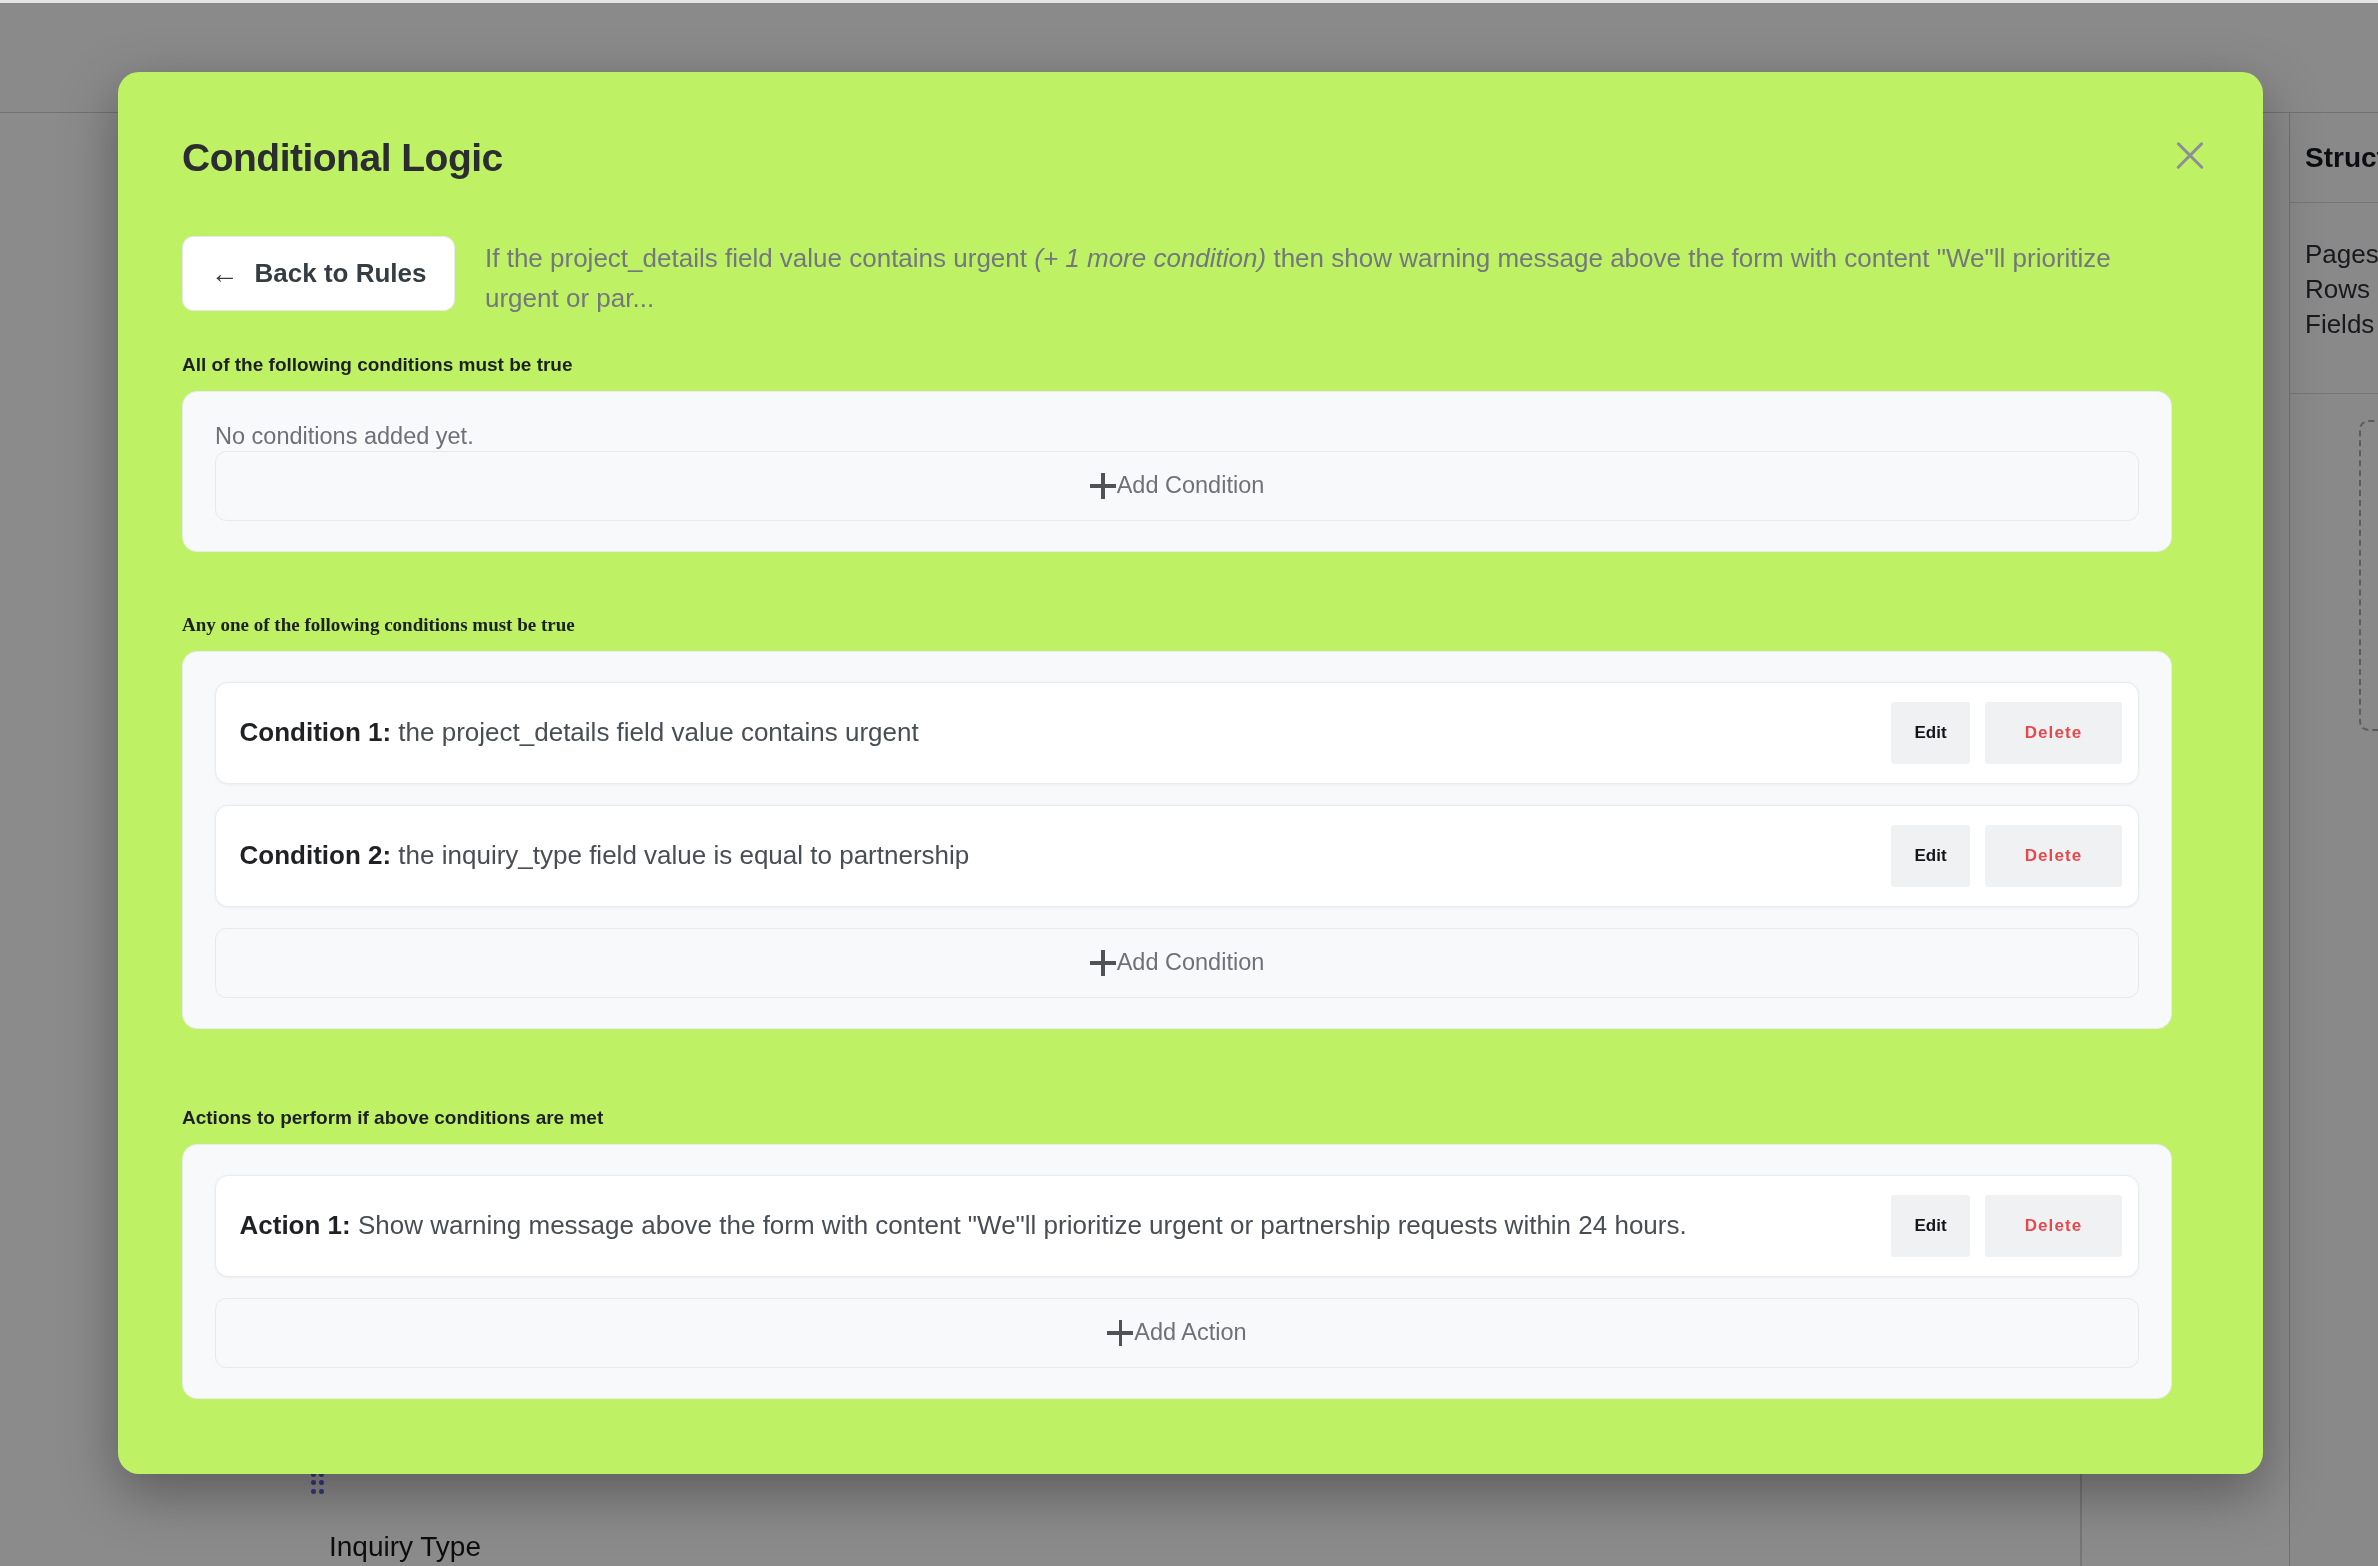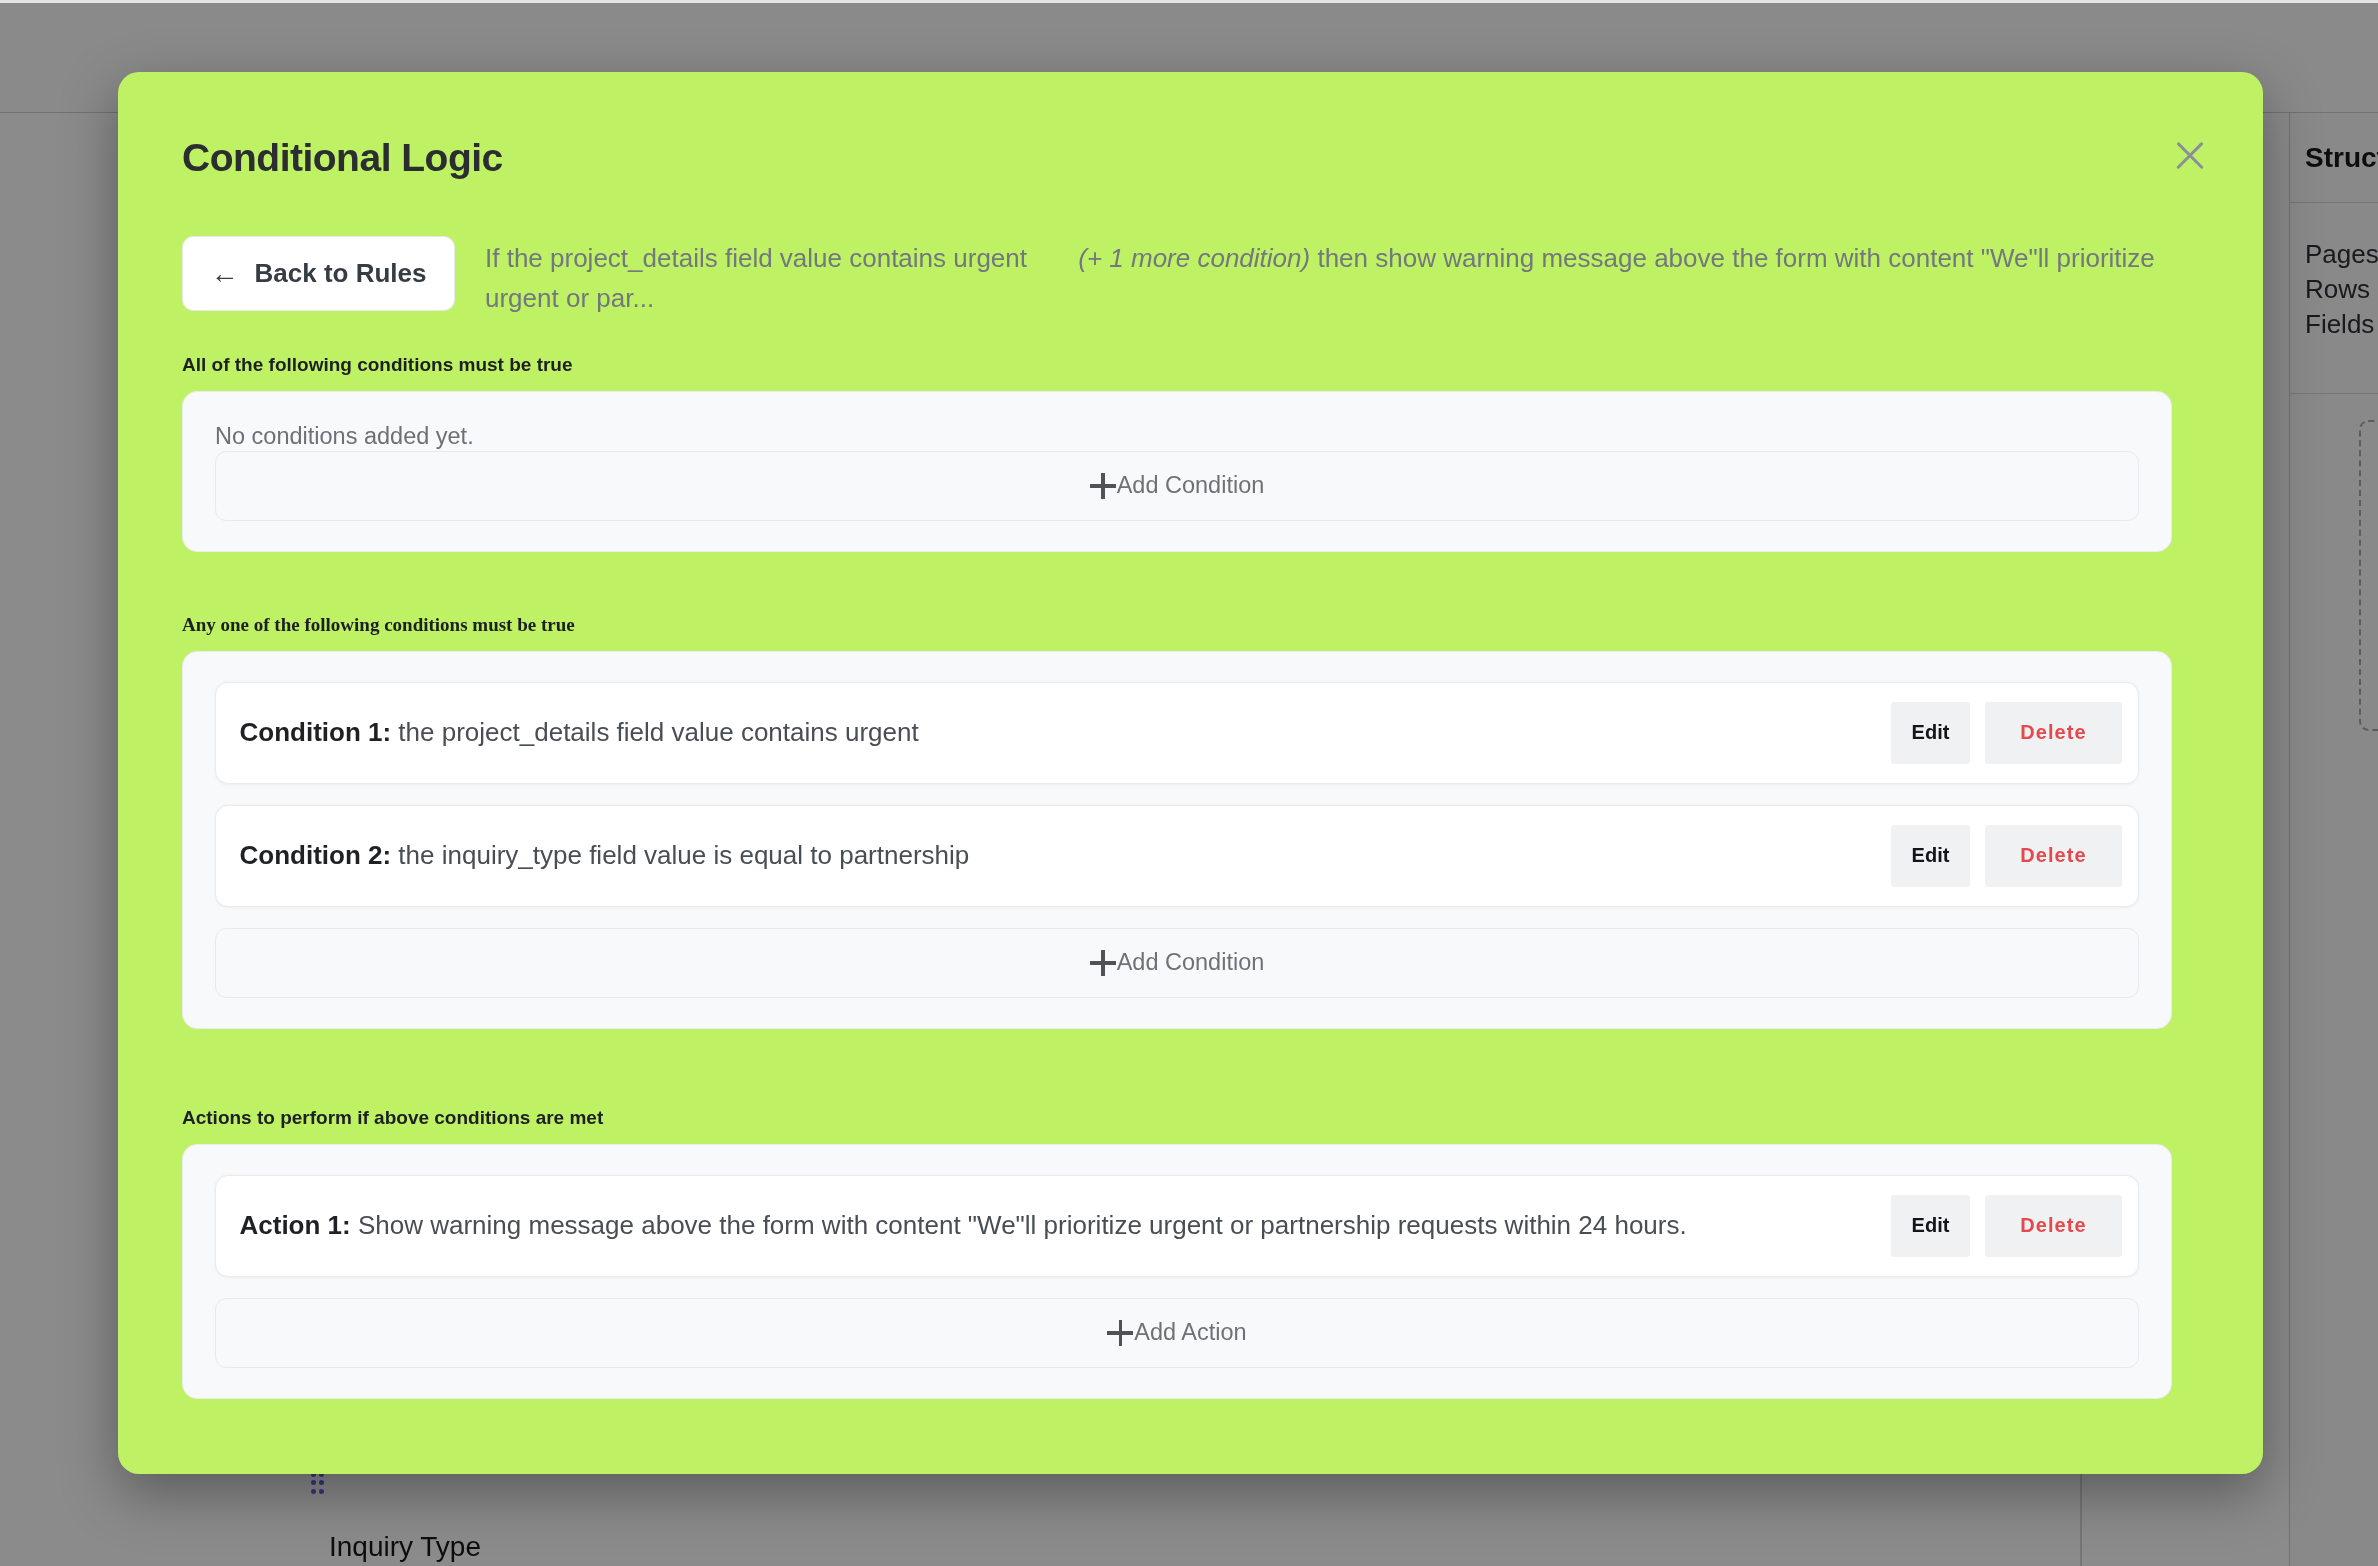--- a/index.html
+++ b/index.html
@@ -42,21 +42,21 @@
     width:36px; height:3.3px; background:#8b9097; border-radius:1.9px; }
   .close-btn::before { transform:rotate(45deg); }
   .close-btn::after  { transform:rotate(-45deg); }
 
   .header-row { display:flex; margin-top:56px; gap:30px; align-items:flex-start; }
   .back-btn { flex:0 0 auto; width:273px; height:75px; background:#fff; border:1.4px solid #e6e8eb;
               border-radius:11.3px; display:flex; align-items:center; justify-content:center; gap:16px;
               font-size:26px; font-weight:600; color:#363c44; cursor:pointer; }
   .back-arrow { font-size:28px; font-weight:400; color:#363c44; line-height:1; }
   .summary { font-size:26px; line-height:40px; color:#73777e; max-width:1676px; margin-top:1.9px; }
-  .summary .em { font-style:italic;margin-left:44px; }
+  .summary .em { font-style:italic; }
 
   .section-heading { font-size:19px; font-weight:700; color:#1d1f23; }
   .mt-s1 { margin-top:36px; }
   .mt-s2 { margin-top:62px;font-family:Liberation Serif, serif; }
   .mt-s3 { margin-top:78px; }
 
   .panel { margin-top:15px; background:#f8f9fb; border:1.4px solid #e9ebee; border-radius:15px;
            padding:30px 32px 30px; }
   .empty-text { font-size:23.5px; line-height:29px; color:#6c7077; }
 
@@ -70,21 +70,21 @@
 
   .item-row { height:102px; background:#fff; border:1.4px solid #e9ebef; border-radius:13px;
               display:flex; align-items:center; padding:0 16px 0 23.5px;
               box-shadow:0 0.9px 2.8px rgba(16,24,40,.05); }
   .item-row + .item-row, .item-row + .add-btn, .add-btn.gap { margin-top:21px; }
   .row-text { flex:1; font-size:26px; color:#494e54; padding-right:40px; white-space:nowrap;
               overflow:hidden; text-overflow:ellipsis; }
   .row-text b { font-weight:700; color:#1f2124; }
   .row-btns { display:flex; gap:15px; }
   .btn { height:62px; border:none; border-radius:3px; background:#f0f1f3; display:flex;
-         align-items:center; justify-content:center; font-size:20px; cursor:pointer;
+         align-items:center; justify-content:center; font-size:17px; cursor:pointer;
          font-family:"Liberation Sans","DejaVu Sans",sans-serif; }
   .btn-edit { width:79px; color:#141519; font-weight:600; }
   .btn-delete { width:137px; color:#e5484d; font-weight:700; letter-spacing:1.1px; }
 </style>
 </head>
 <body>
 
 <div class="stage">
 
   <div class="bg">

